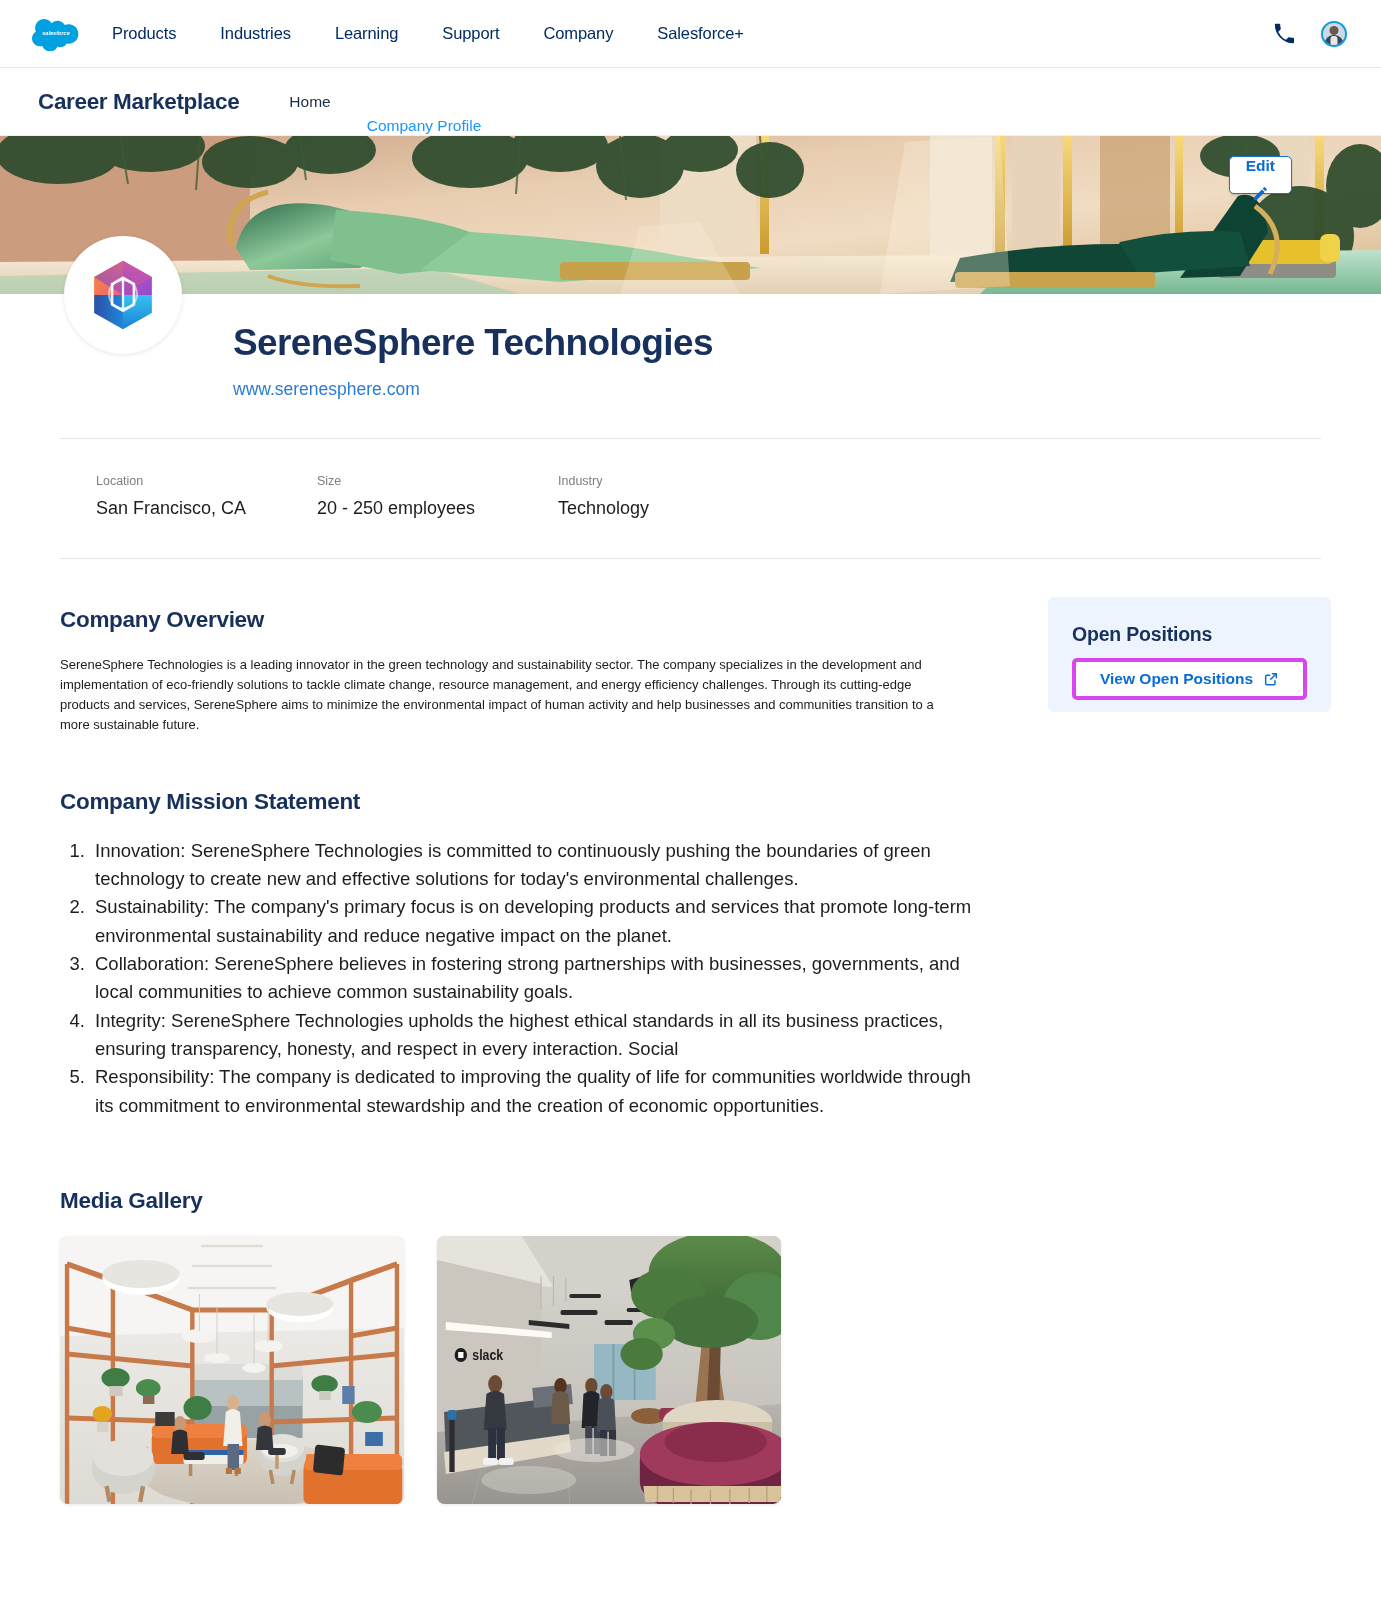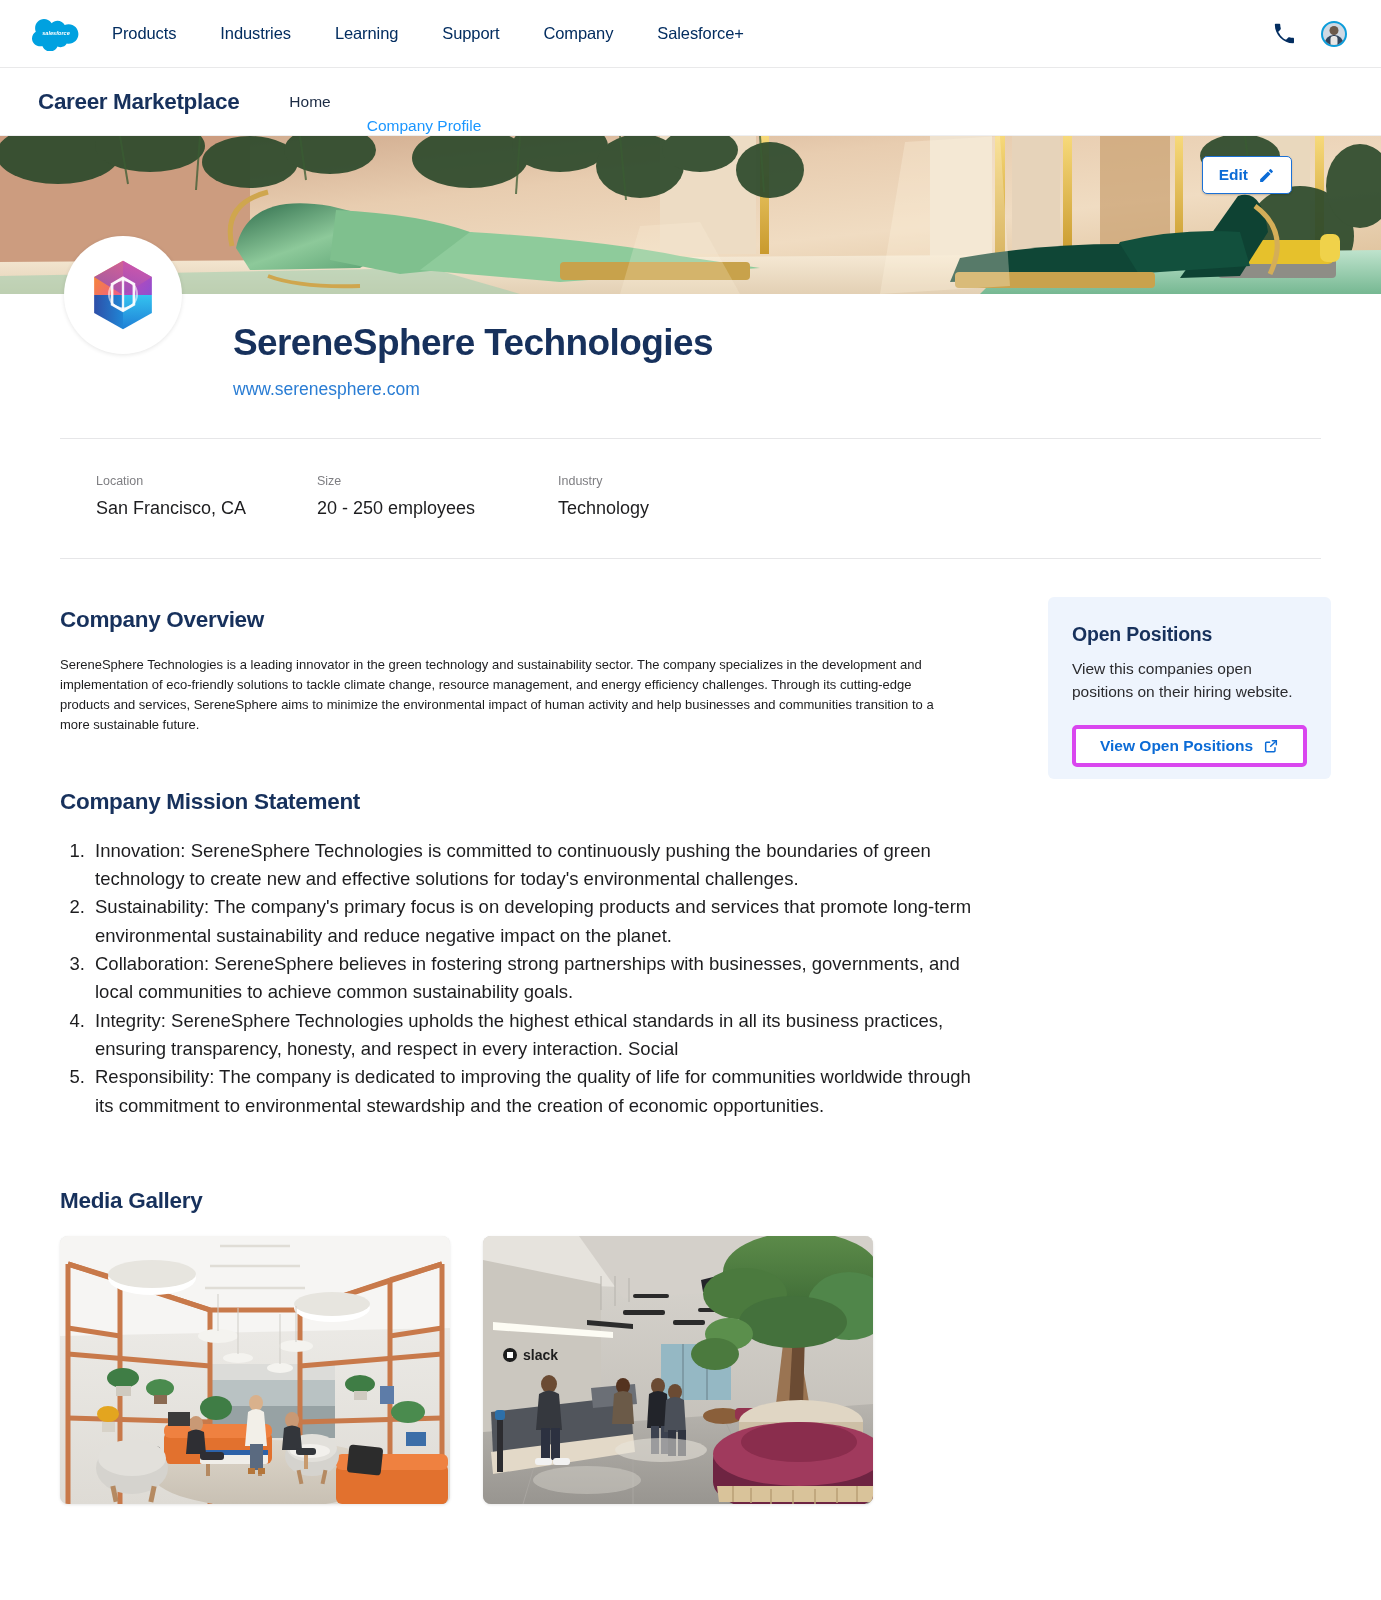--- a/index.html
+++ b/index.html
@@ -95,20 +95,21 @@
     border-radius:5px;
     height:38px;
     padding:0 16px;
     display:flex; align-items:center; gap:10px;
     font-size:15.5px;
     color:#0b6bd6;
     font-weight:600;
     cursor:pointer;
     box-shadow:0 1px 2px rgba(0,0,0,.18);
     z-index:5;
+    flex-direction:column;
   }
   .edit-btn .pencil { width:17px; height:17px; display:block; }
 
   
   .profile-wrap { position:relative; padding:0 60px;border-radius:25px; }
   .logo-badge {
     position:absolute;
     left:64px; top:-58px;
     width:118px; height:118px;
     border-radius:50%;
@@ -175,21 +176,21 @@
     padding-left:30px;
     font-size:18.5px;
     line-height:1.53;
     color:#1d1d1f;
   }
   ol.mission-list li { margin:0 0 0 0; padding-left:5px; }
 
   .gallery-sec { margin-top:68px; }
   .gallery { display:flex; gap:33px; margin-top:22px; }
   .gal-card {
-    width:390px; height:268px;
+    width:344px; height:268px;
     border-radius:8px;
     overflow:hidden;
     background:#e6e6e6;
     box-shadow:0 1px 3px rgba(0,0,0,.10);
     cursor:pointer;
     position:relative;
   }
   .gal-card svg { display:block; width:100%; height:100%; }
 
   
@@ -717,21 +718,20 @@
           </svg>
         </div>
 
       </div>
     </section>
   </div>
 
   <div class="side-col">
     <div class="op-card">
       <h3 class="op-title">Open Positions</h3>
-      <p class="op-desc">View this companies open positions on their hiring website.</p>
       <div class="op-btn">
         <span>View Open Positions</span>
         <span class="ext">
           <svg viewBox="0 0 24 24" width="16" height="16" aria-hidden="true">
             <path fill="none" stroke="#0b6bd6" stroke-width="2.2" stroke-linecap="round" stroke-linejoin="round" d="M14 4h6v6"></path>
             <path fill="none" stroke="#0b6bd6" stroke-width="2.2" stroke-linecap="round" stroke-linejoin="round" d="M20 4l-8.5 8.5"></path>
             <path fill="none" stroke="#0b6bd6" stroke-width="2.2" stroke-linecap="round" stroke-linejoin="round" d="M18 14.5V19a1.5 1.5 0 0 1-1.5 1.5h-11A1.5 1.5 0 0 1 4 19V8a1.5 1.5 0 0 1 1.5-1.5H10"></path>
           </svg>
         </span>
       </div>

